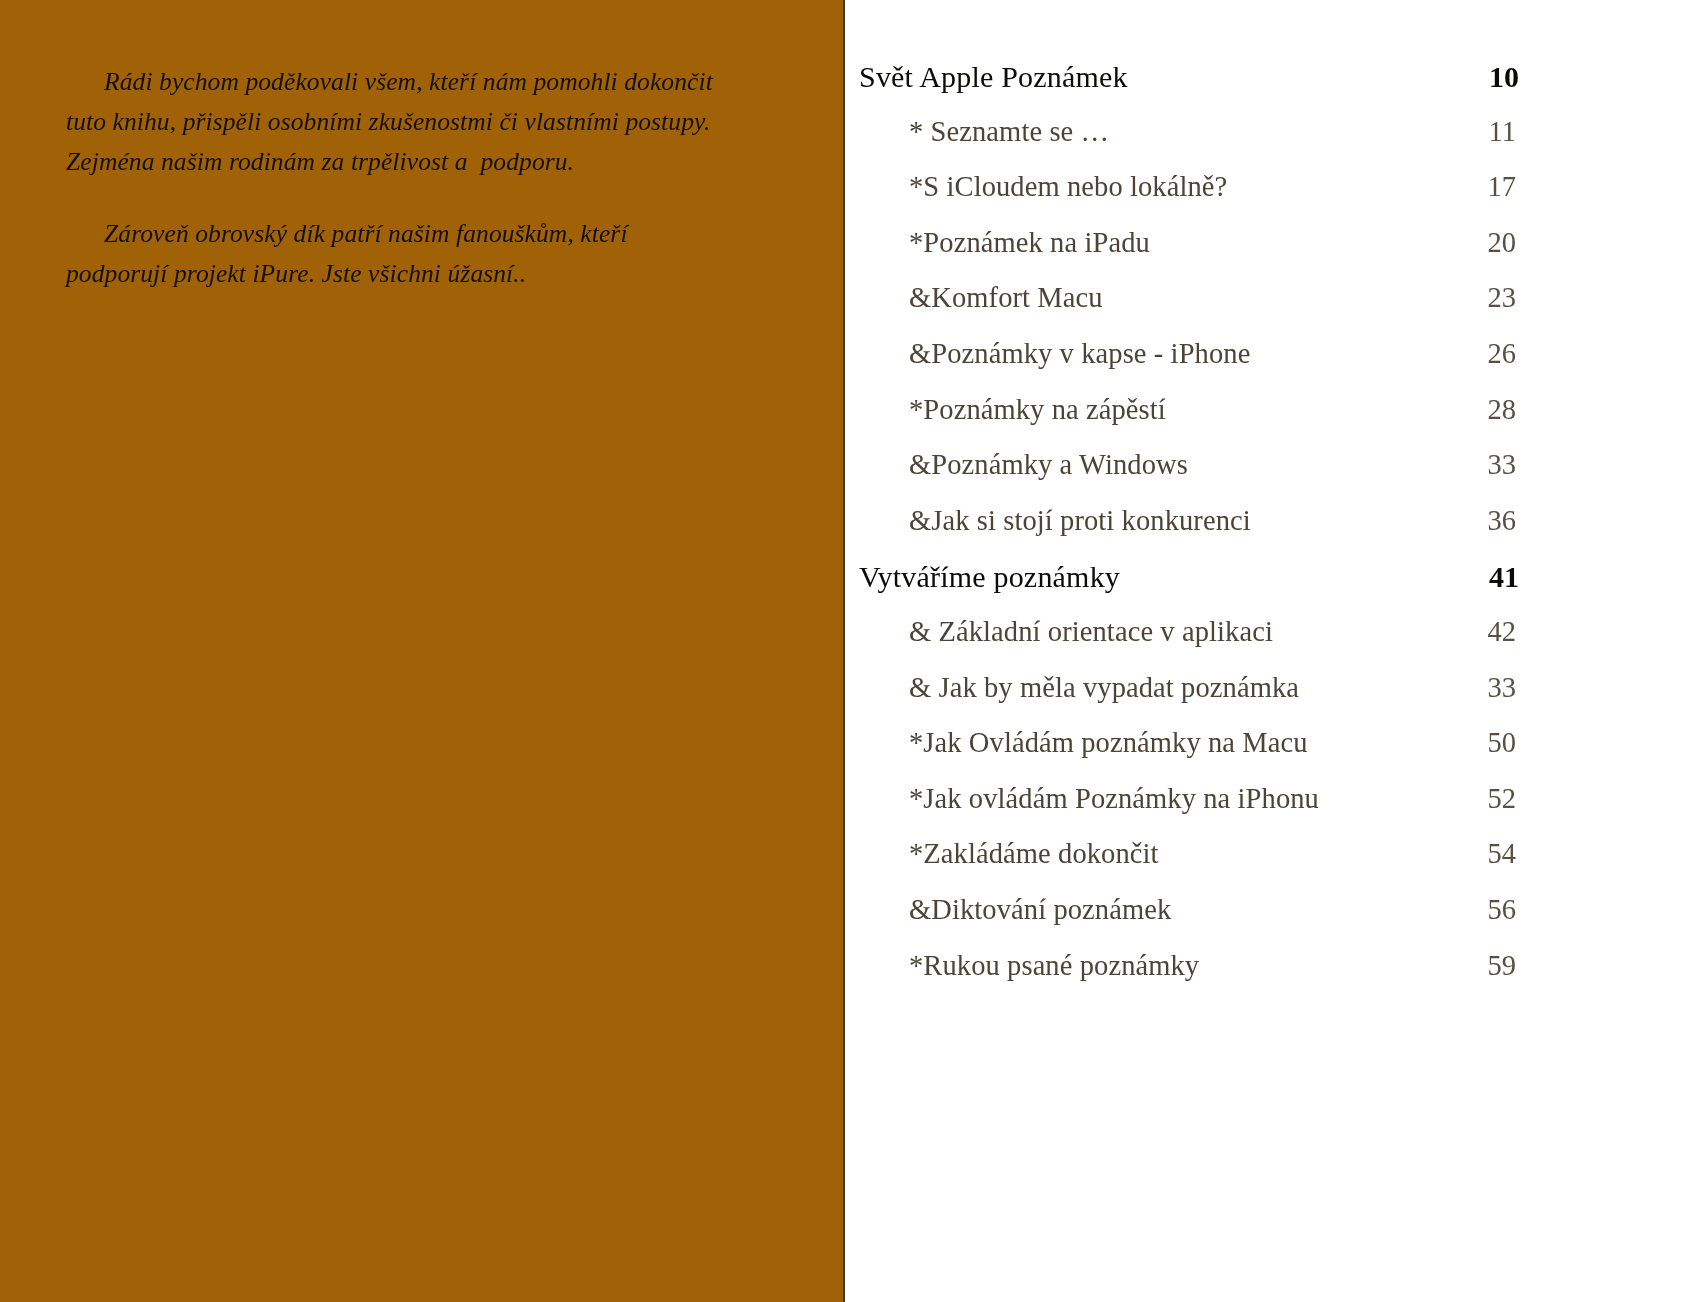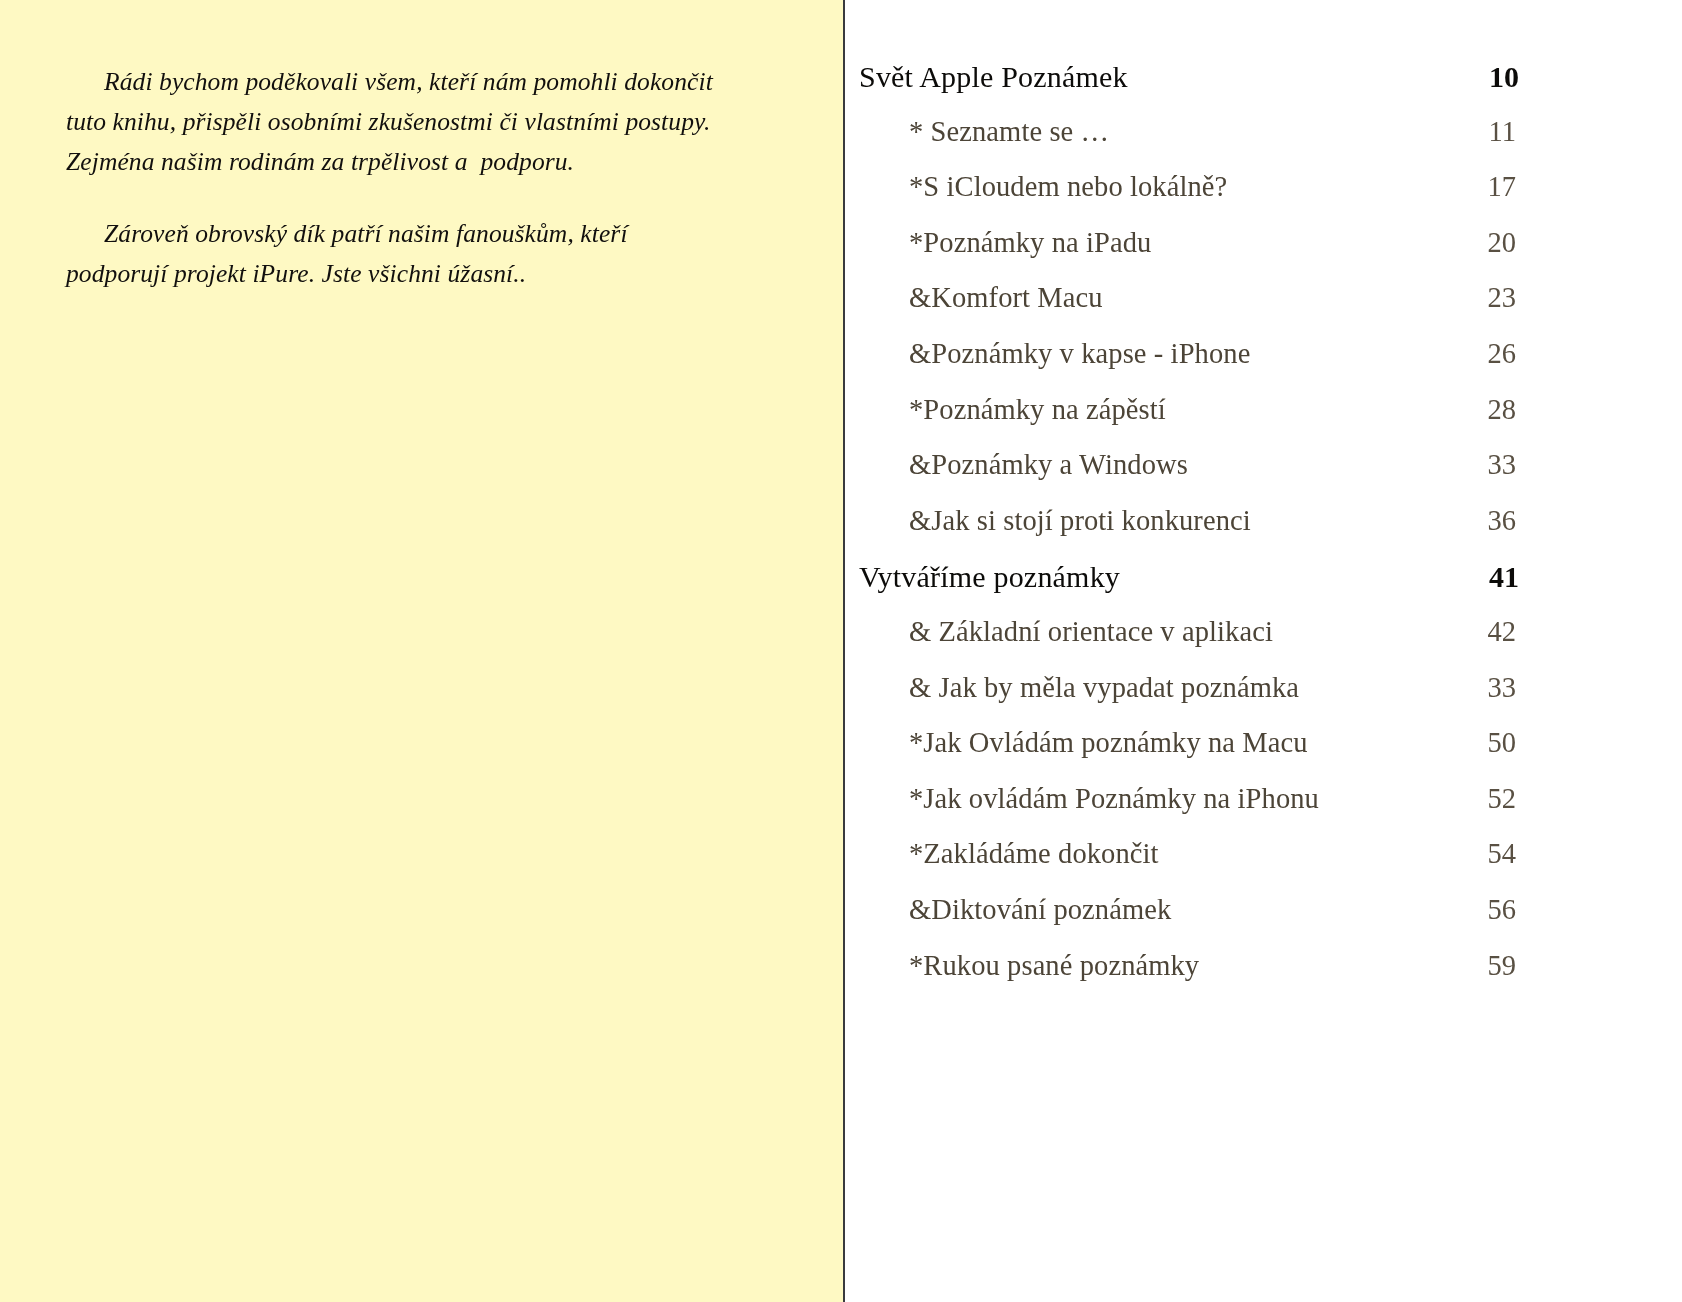--- a/index.html
+++ b/index.html
@@ -31,21 +31,21 @@
     background: #3a3a3e;
   }
 
   
   .left-page {
     position: absolute;
     left: 0;
     top: 0;
     width: 843px;
     height: 1302px;
-    background: #fef9c3;
+    background: #a16207;
   }
 
   .ack-block {
     position: absolute;
     left: 66px;
     top: 62px;
     width: 660px;
   }
 
   .ack-para {
@@ -161,21 +161,21 @@
       </div>
 
 
       <div class="toc-row level-section">
         <span class="toc-label">*S iCloudem nebo lokálně?</span>
         <span class="toc-spacer"></span>
         <span class="toc-page">17</span>
       </div>
 
       <div class="toc-row level-section">
-        <span class="toc-label">*Poznámky na iPadu</span>
+        <span class="toc-label">*Poznámek na iPadu</span>
         <span class="toc-spacer"></span>
         <span class="toc-page">20</span>
       </div>
 
       <div class="toc-row level-section">
         <span class="toc-label">&amp;Komfort Macu</span>
         <span class="toc-spacer"></span>
         <span class="toc-page">23</span>
       </div>
 

